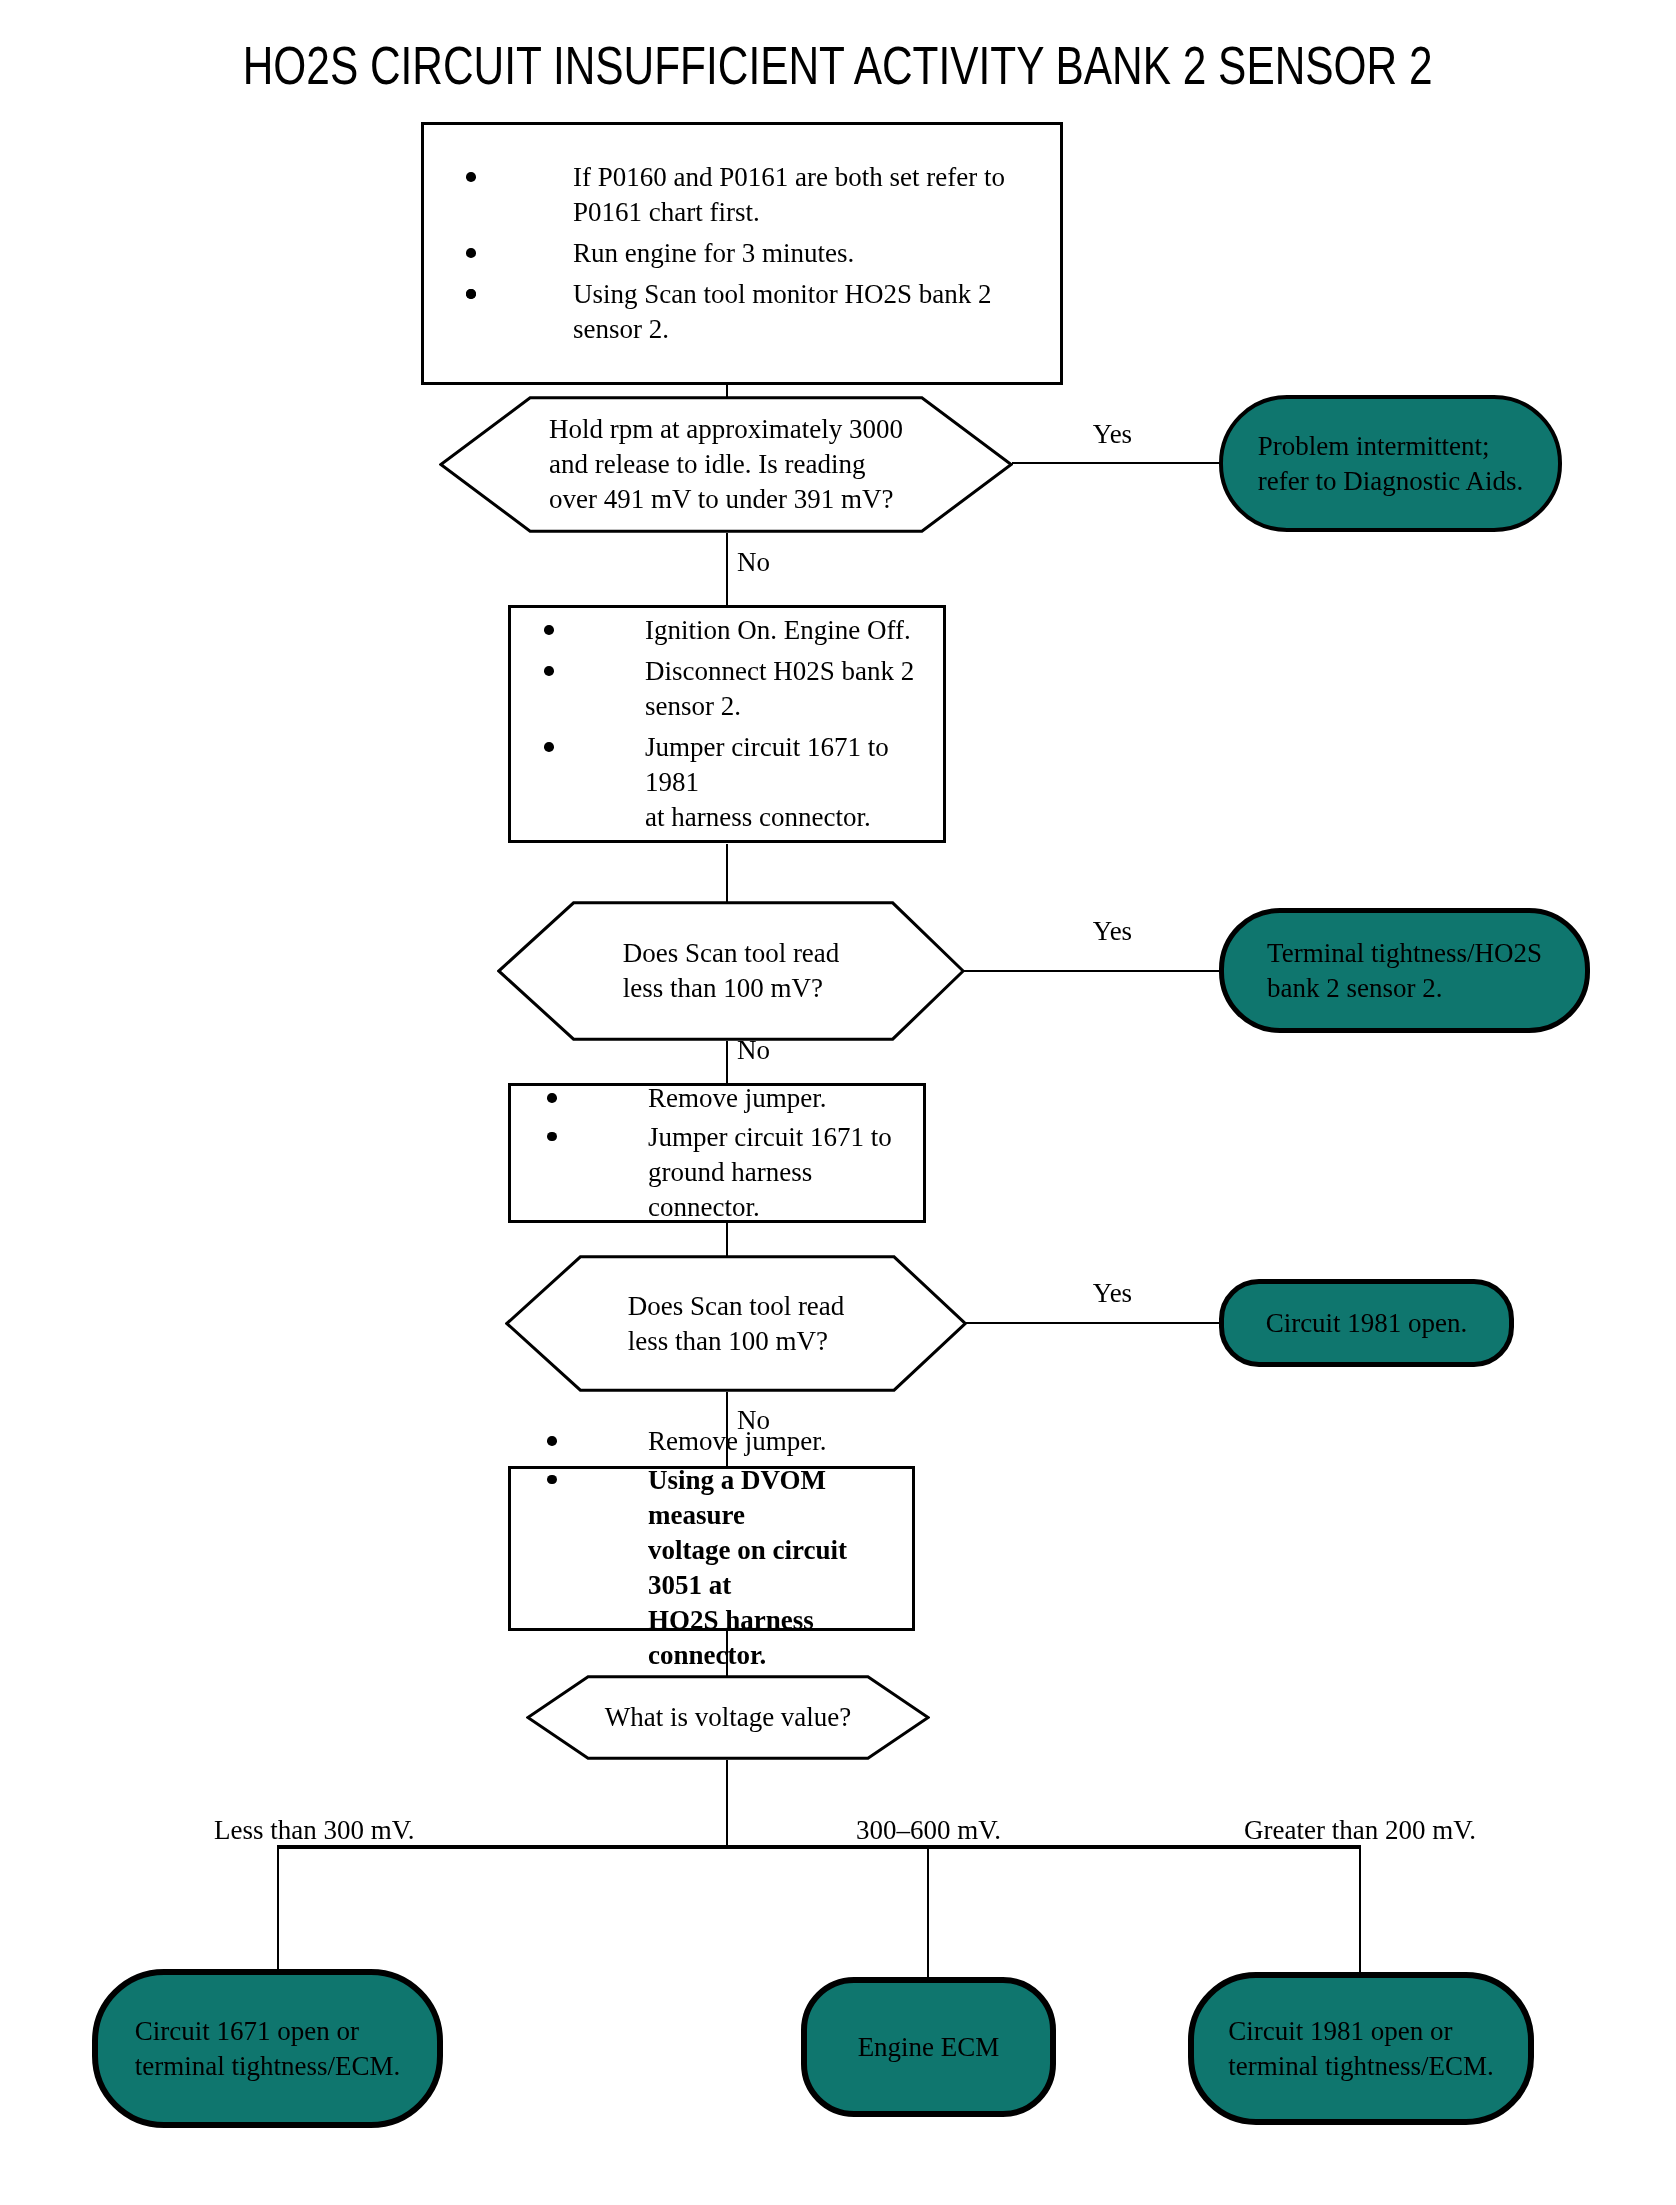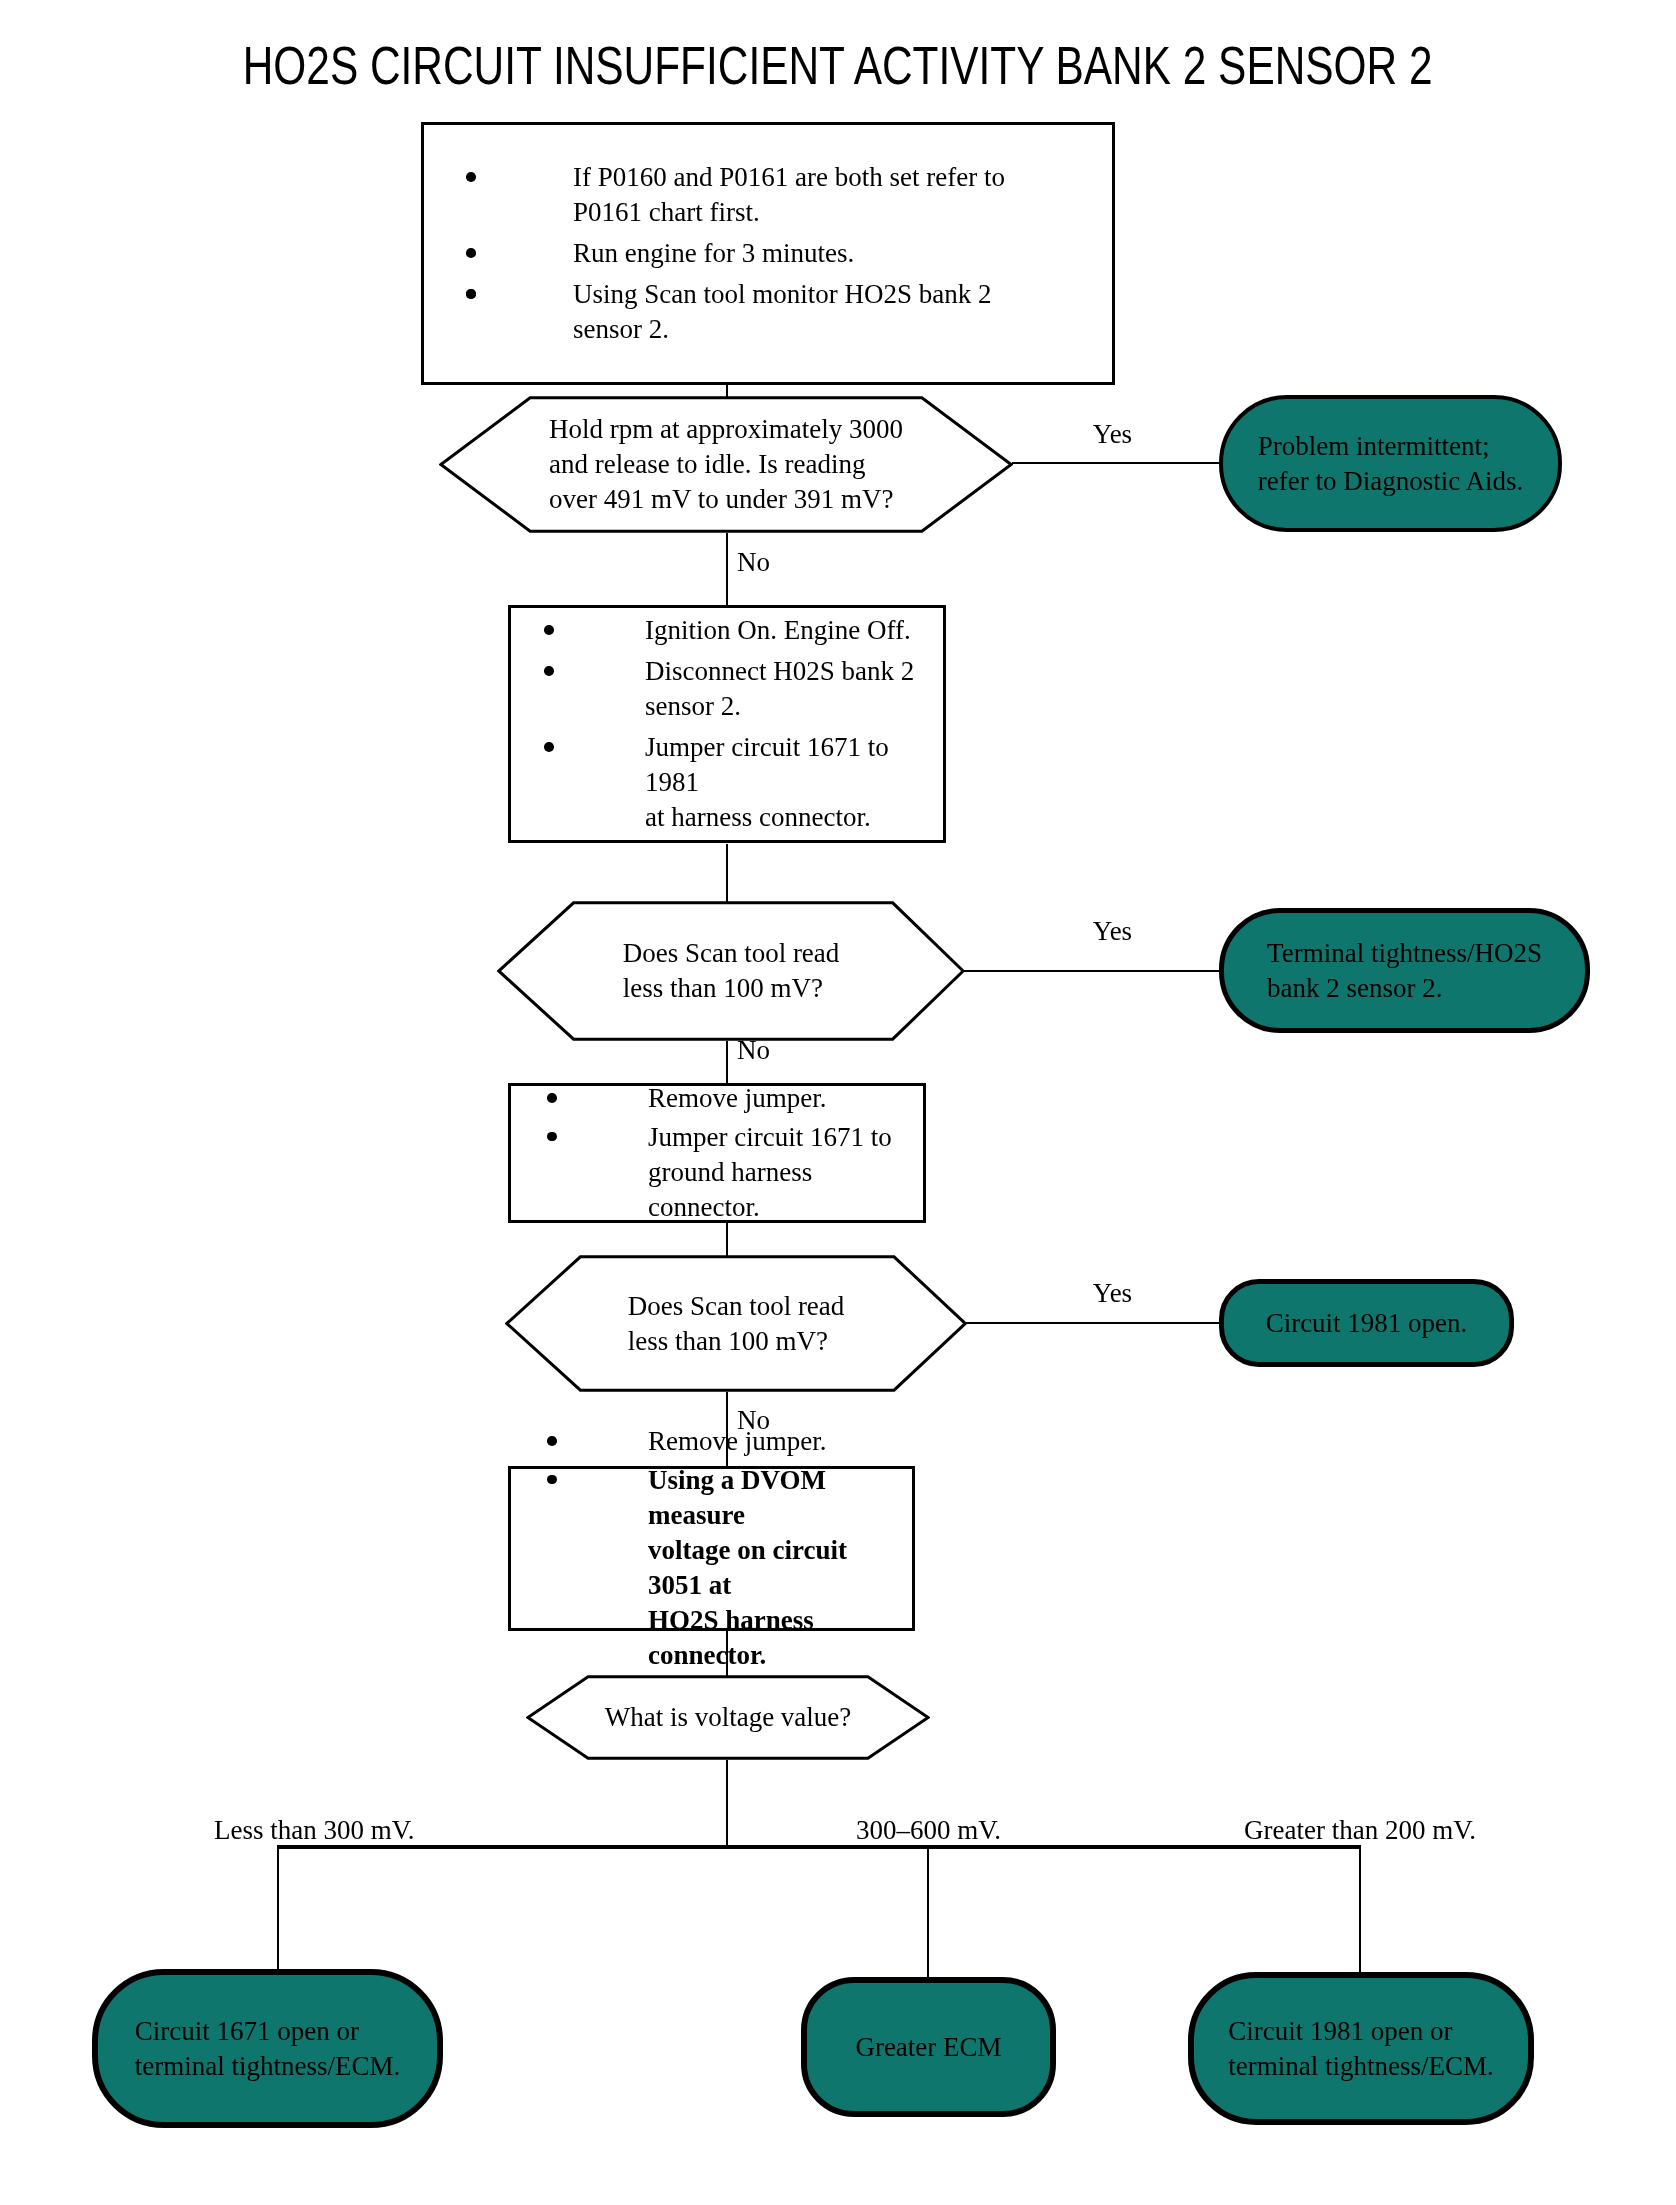--- a/index.html
+++ b/index.html
@@ -69,21 +69,21 @@
 </style>
 </head>
 <body>
 
 <div class="page">
 
   <div class="title">
     <span class="squeeze">HO2S CIRCUIT INSUFFICIENT ACTIVITY BANK 2 SENSOR 2</span>
   </div>
 
-  <div class="box" style="left:421px; top:122px; width:694px; height:263px;">
+  <div class="box" style="left:421px; top:122px; width:642px; height:263px;">
     <div class="bullets">
       <div class="bi">
         <span class="dot"></span>
         <div>If P0160 and P0161 are both set refer to</div>
         <div>P0161 chart first.</div>
       </div>
       <div class="bi">
         <span class="dot"></span>
         <div>Run engine for 3 minutes.</div>
       </div>
@@ -245,21 +245,21 @@
   <div class="vline" style="left:1359px; top:1849px; width:1.8px; height:123px;"></div>
 
   <div class="term" style="left:92px; top:1969px; width:351px; height:159px; border-width:6px; border-radius:72px;">
     <div class="blk">
       <div>Circuit 1671 open or</div>
       <div>terminal tightness/ECM.</div>
     </div>
   </div>
 
   <div class="term" style="left:801px; top:1977px; width:255px; height:140px; border-width:6.7px; border-radius:53px;">
-    <div class="ctr">Greater ECM</div>
+    <div class="ctr">Engine ECM</div>
   </div>
 
   <div class="term" style="left:1188px; top:1972px; width:346px; height:153px; border-width:6px; border-radius:68px;">
     <div class="blk">
       <div>Circuit 1981 open or</div>
       <div>terminal tightness/ECM.</div>
     </div>
   </div>
 
 </div>

